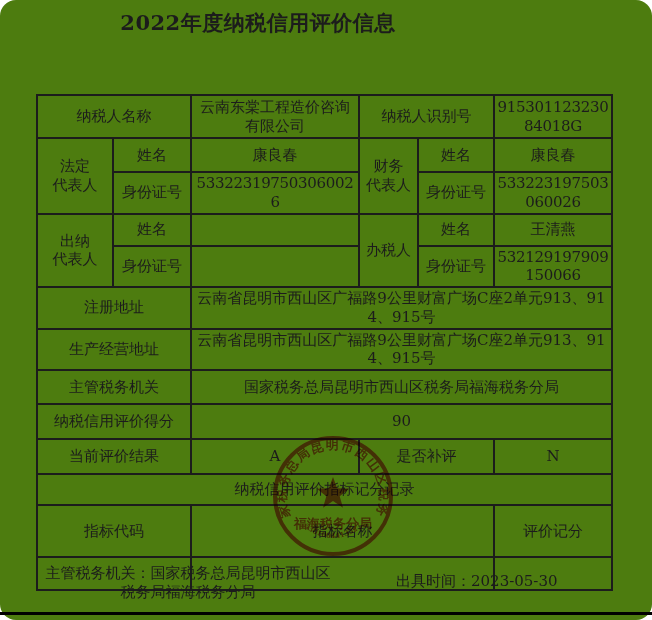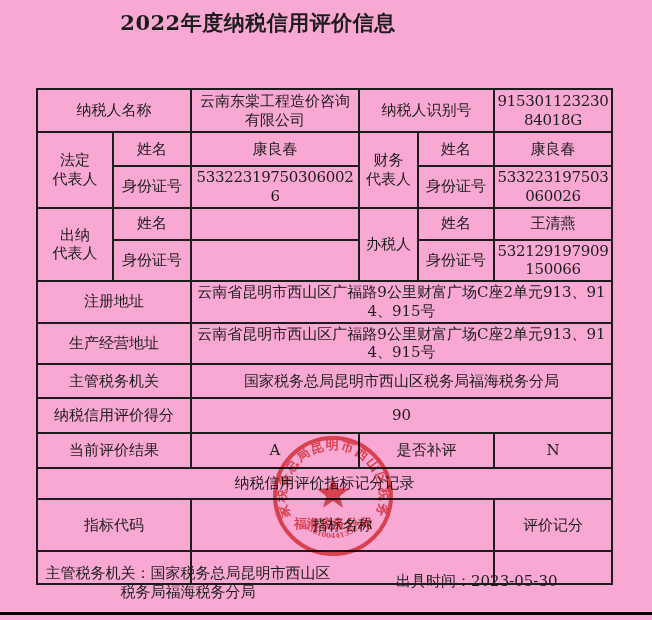--- a/index.html
+++ b/index.html
@@ -1,27 +1,27 @@
 <!DOCTYPE html>
 <html><head>
 <meta charset="utf-8">
 <style>
   html,body{margin:0;padding:0;}
   body{
     width:652px;height:620px;background:#ffffff;
     font-family:"DejaVu Serif","Liberation Serif",serif;
     color:#1c1c1c;position:relative;overflow:hidden;
   }
-  .page{position:absolute;inset:0;background:#f9a8d4;}
+  .page{position:absolute;inset:0;background:#4d7c0f;border-radius:16px;}
   .doc-title{
     position:absolute;left:0;top:9px;width:516px;margin:0;
     text-align:center;font-size:21px;font-weight:bold;letter-spacing:.5px;
   }
   table.doc{
-    position:absolute;left:36px;top:88px;width:575px;
+    position:absolute;left:36px;top:94px;width:575px;
     border-collapse:collapse;table-layout:fixed;
   }
   table.doc td{
     border:2px solid #1c1c1c;text-align:center;vertical-align:middle;
     font-size:15px;line-height:1.25;padding:1px 2px;overflow:hidden;
   }
   td.pre{white-space:pre-line;font-family:Liberation Serif, serif;}
   td.num{word-break:break-all;font-size:14px;letter-spacing:-.3px;margin-left:16px;}
   td.addr{word-break:break-all;}
   .footer-authority{

